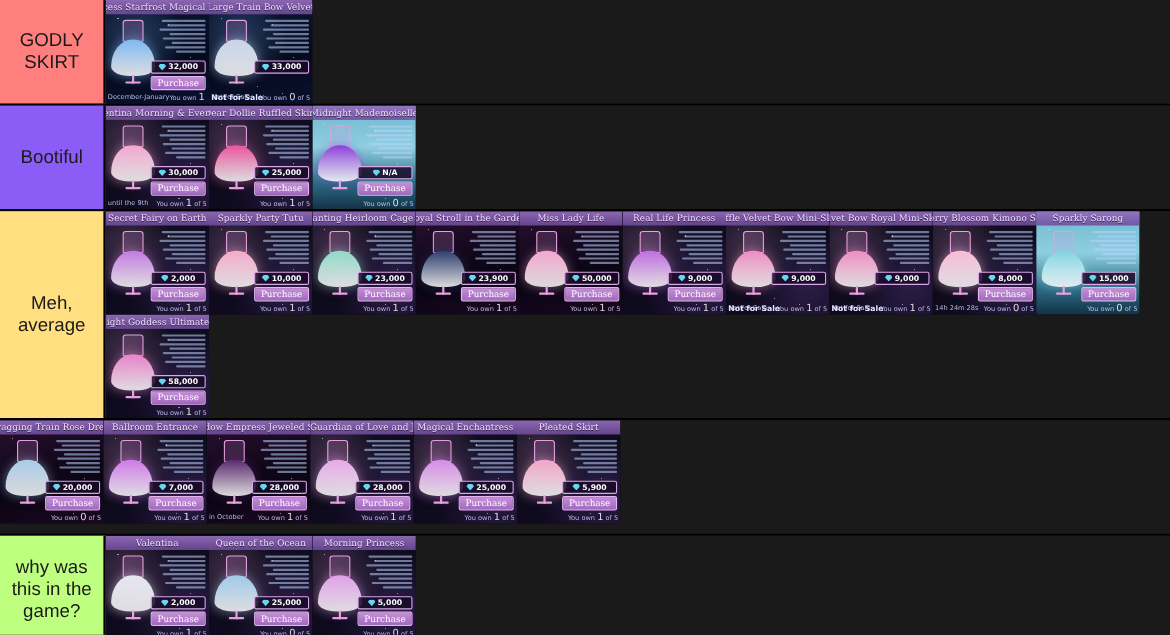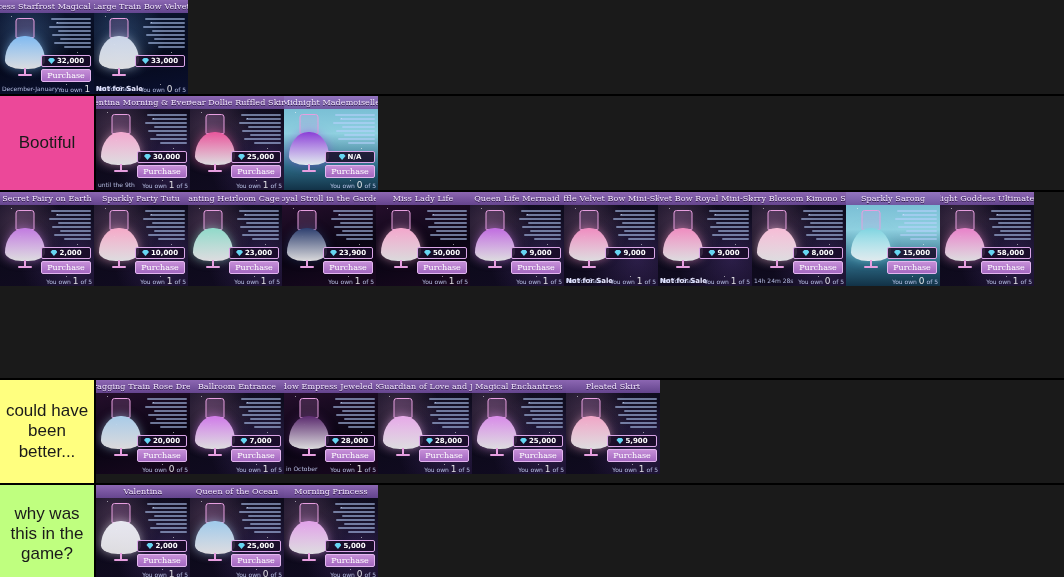--- a/index.html
+++ b/index.html
@@ -168,20 +168,21 @@
           <div class="logo-cell" style="background: rgb(134, 239, 122);"></div>
           <div class="logo-cell" style="background: rgb(134, 239, 122);"></div>
           <div class="logo-cell" style="background: rgb(59, 59, 59);"></div>
         </div>
       <div class="brand-name">TiERMAKER</div>
     </div>
   </div>
 
   <div class="tierlist">
       <div class="tier-row" style="min-height: 89px;">
+        <div class="tier-label" style="background: rgb(255, 127, 127);">GODLY SKIRT</div>
         <div class="tier-items">
           <div class="item">
             <div class="card-bg blue"></div>
             <div class="stars"></div>
             <div class="card-title">Princess Starfrost Magical Skirt</div>
             <div class="dress">
               <div class="mannequin"></div>
               <div class="skirt" style="background:linear-gradient(180deg,#7fb9f0 0%, rgba(255,255,255,.85) 100%);box-shadow:0 0 10px #7fb9f088;"></div>
               <div class="stand"></div>
               <div class="base"></div>
@@ -232,21 +233,21 @@
             </div>
             <div class="not-for-sale">Not for Sale</div>
             <div class="footer-note">
               <span>Not for Sale</span>
               <span class="owned">You own <b>0</b> of 5</span>
             </div>
           </div>
         </div>
       </div>
       <div class="tier-row" style="min-height: 95px;">
-        <div class="tier-label" style="background: #ec4899;">Bootiful</div>
+        <div class="tier-label" style="background: #8b5cf6;">Bootiful</div>
         <div class="tier-items">
           <div class="item">
             <div class="card-bg "></div>
             <div class="stars"></div>
             <div class="card-title">Valentina Morning &amp; Evening</div>
             <div class="dress">
               <div class="mannequin"></div>
               <div class="skirt" style="background:linear-gradient(180deg,#f2a8cf 0%, rgba(255,255,255,.85) 100%);box-shadow:0 0 10px #f2a8cf88;"></div>
               <div class="stand"></div>
               <div class="base"></div>
@@ -327,20 +328,21 @@
             </div>
             <div class="buy">Purchase</div>
             <div class="footer-note">
               <span></span>
               <span class="owned">You own <b>0</b> of 5</span>
             </div>
           </div>
         </div>
       </div>
       <div class="tier-row" style="min-height: 188px;">
+        <div class="tier-label" style="background: rgb(255, 223, 127);">Meh, average</div>
         <div class="tier-items">
           <div class="item">
             <div class="card-bg "></div>
             <div class="stars"></div>
             <div class="card-title">Secret Fairy on Earth</div>
             <div class="dress">
               <div class="mannequin"></div>
               <div class="skirt" style="background:linear-gradient(180deg,#c17ae0 0%, rgba(255,255,255,.85) 100%);box-shadow:0 0 10px #c17ae088;"></div>
               <div class="stand"></div>
               <div class="base"></div>
@@ -481,21 +483,21 @@
             </div>
             <div class="buy">Purchase</div>
             <div class="footer-note">
               <span></span>
               <span class="owned">You own <b>1</b> of 5</span>
             </div>
           </div>
           <div class="item">
             <div class="card-bg "></div>
             <div class="stars"></div>
-            <div class="card-title">Queen Life Mermaid</div>
+            <div class="card-title">Real Life Princess</div>
             <div class="dress">
               <div class="mannequin"></div>
               <div class="skirt" style="background:linear-gradient(180deg,#c06ce0 0%, rgba(255,255,255,.85) 100%);box-shadow:0 0 10px #c06ce088;"></div>
               <div class="stand"></div>
               <div class="base"></div>
             </div>
             <div class="desc">
               <i style="width: 92%;"></i>
               <i style="width: 80%;"></i>
               <i style="width: 96%;"></i>
@@ -661,21 +663,20 @@
             </div>
             <div class="buy">Purchase</div>
             <div class="footer-note">
               <span></span>
               <span class="owned">You own <b>1</b> of 5</span>
             </div>
           </div>
         </div>
       </div>
       <div class="tier-row" style="min-height: 105px;">
-        <div class="tier-label" style="background: rgb(255, 255, 127);">could have been better...</div>
         <div class="tier-items">
           <div class="item">
             <div class="card-bg dark"></div>
             <div class="stars"></div>
             <div class="card-title">Dragging Train Rose Dress</div>
             <div class="dress">
               <div class="mannequin"></div>
               <div class="skirt" style="background:linear-gradient(180deg,#a8cbe8 0%, rgba(255,255,255,.85) 100%);box-shadow:0 0 10px #a8cbe888;"></div>
               <div class="stand"></div>
               <div class="base"></div>

